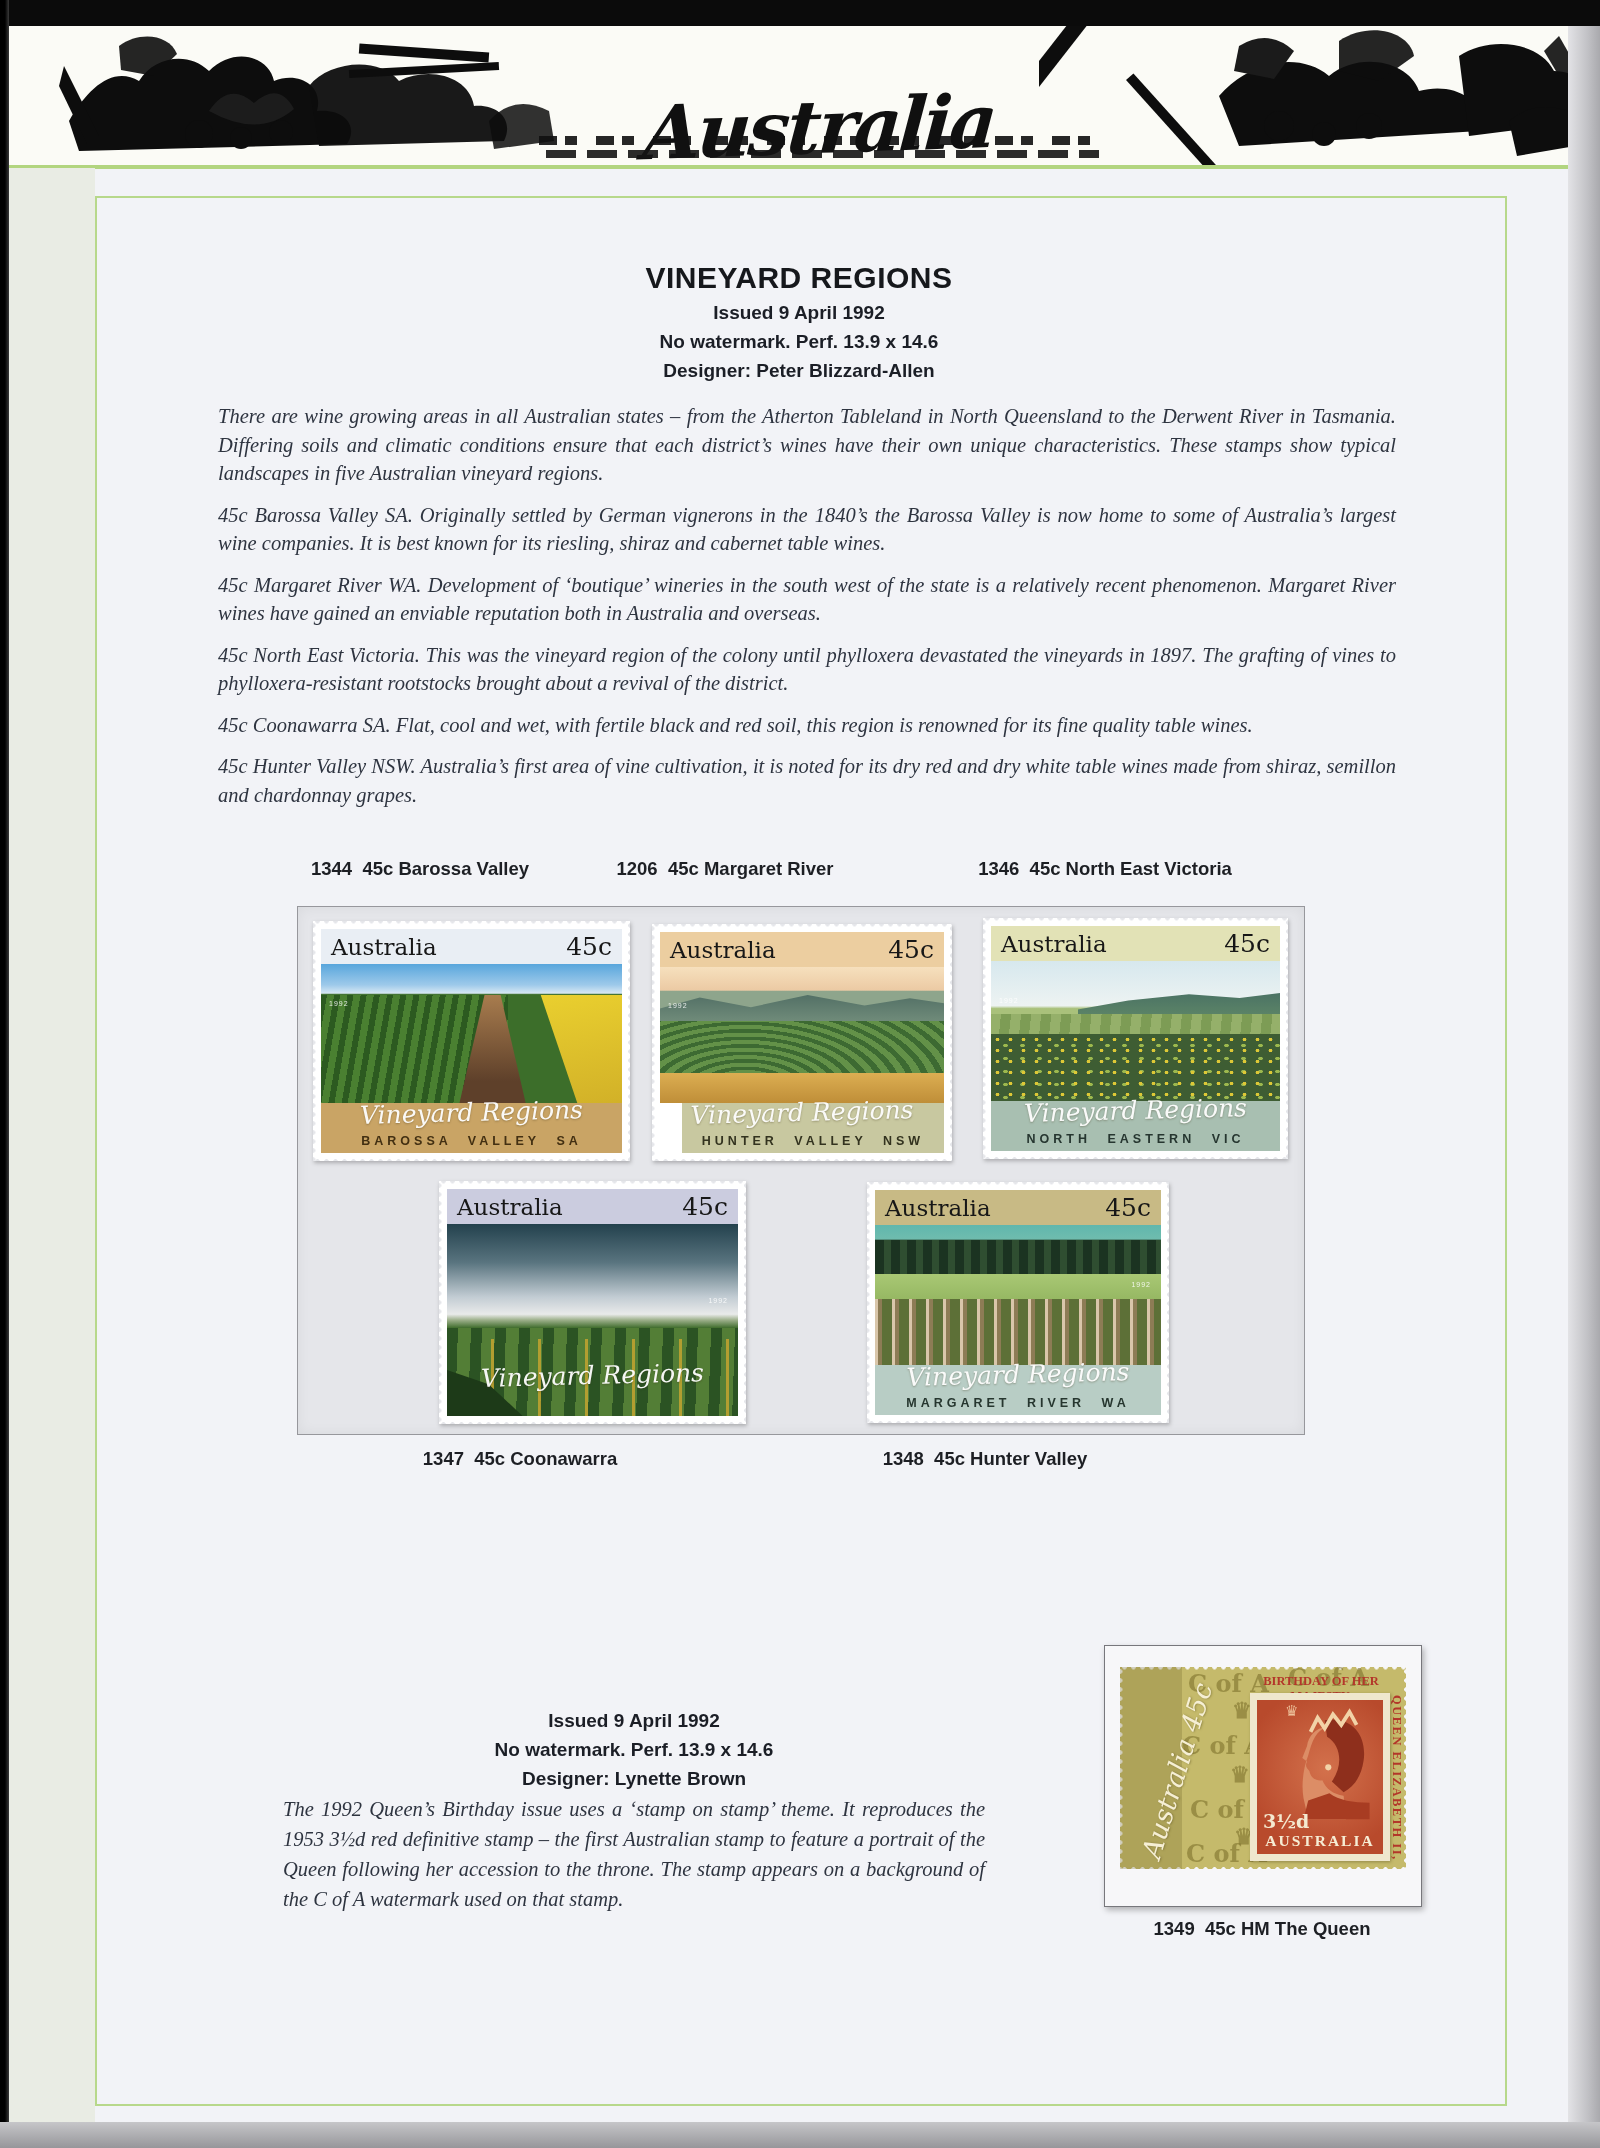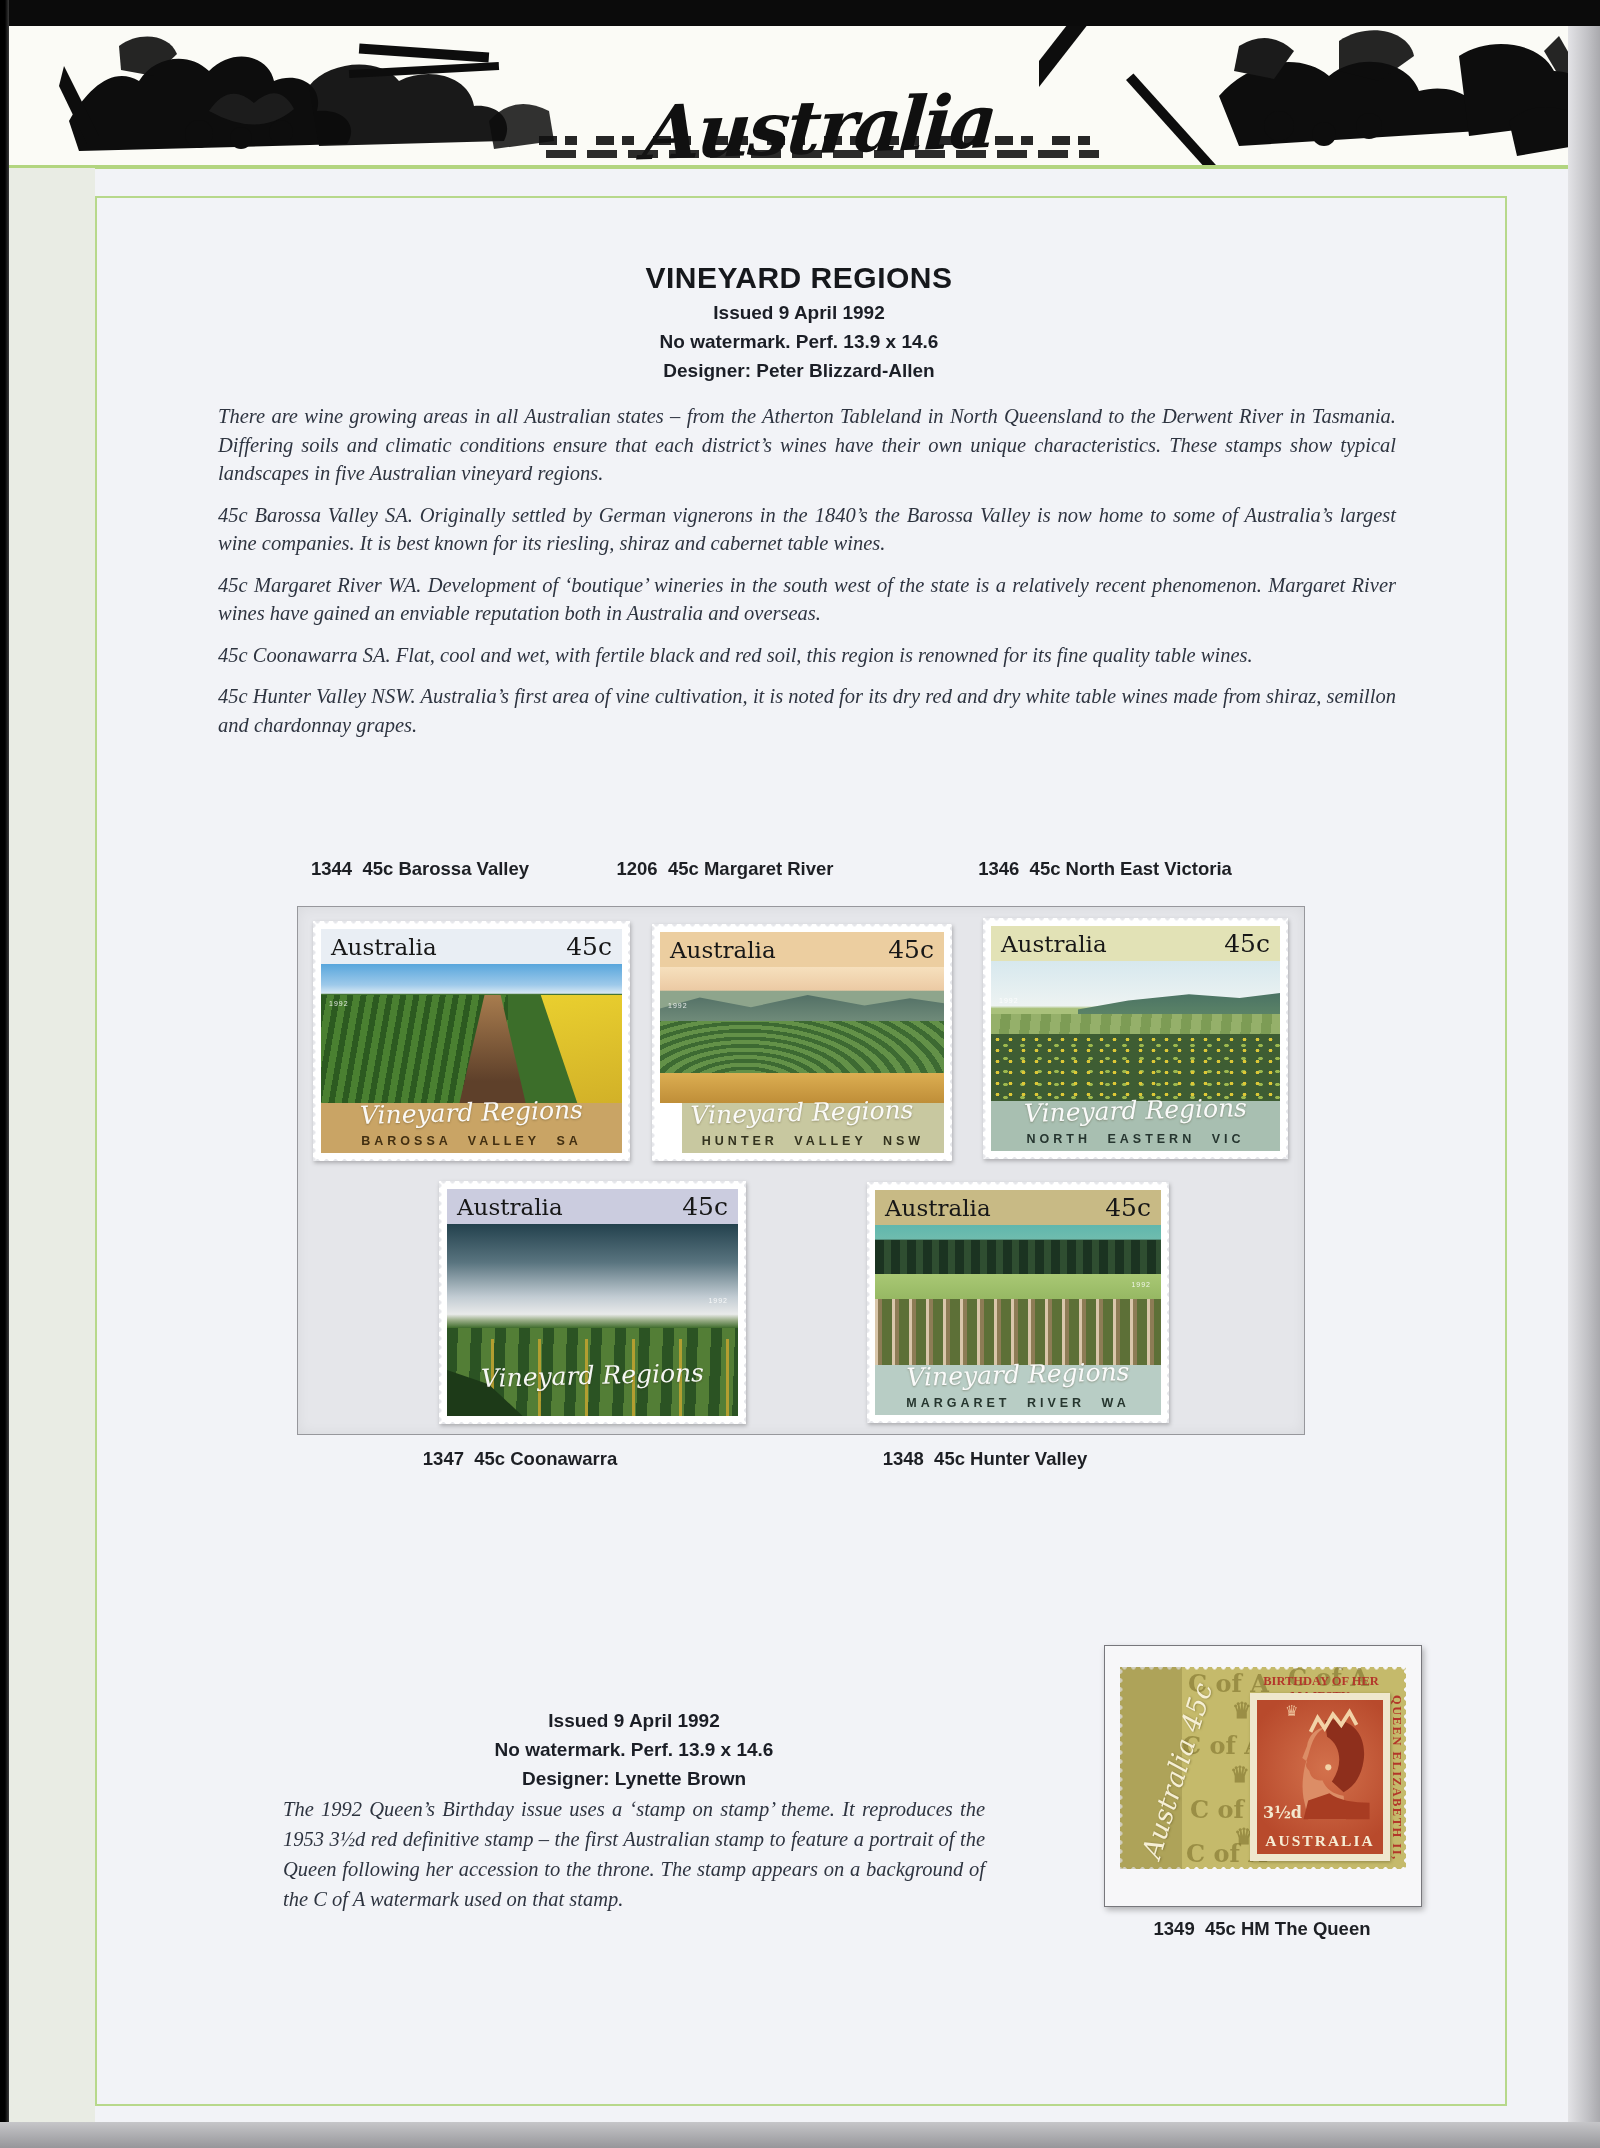--- a/index.html
+++ b/index.html
@@ -144,22 +144,22 @@
      font-family:"DejaVu Serif",serif;font-style:italic;font-size:27px;color:#f6efd4;
      transform:rotate(-73deg);text-shadow:0 1px 2px rgba(90,80,30,.5);}
   .qtop{position:absolute;left:118px;top:7px;width:166px;text-align:center;
      font-family:"Liberation Serif",serif;font-weight:bold;font-size:12.5px;color:#b3372a;}
   .qside{position:absolute;right:2px;top:28px;height:168px;writing-mode:vertical-rl;
      font-family:"Liberation Serif",serif;font-weight:bold;font-size:12.5px;letter-spacing:1.5px;color:#b3372a;}
   .qinner{position:absolute;left:130px;top:26px;width:140px;height:168px;background:#efe7cd;
      box-shadow:1px 1px 3px rgba(70,60,20,.4);padding:7px;box-sizing:border-box;}
   .qred{position:relative;width:100%;height:100%;background:radial-gradient(circle at 55% 45%,#d3714c,#b84a2c 75%);overflow:hidden;}
   .qred svg{position:absolute;left:4px;top:6px;}
-  .denom{position:absolute;left:6px;bottom:32px;font-family:"DejaVu Serif",serif;font-weight:bold;
-     font-size:16px;color:#f4e9cf;}
+  .denom{position:absolute;left:6px;bottom:22px;font-family:"DejaVu Serif",serif;font-weight:bold;
+     font-size:19px;color:#f4e9cf;}
   .qcountry{position:absolute;left:0;right:0;bottom:4px;text-align:center;
      font-family:"Liberation Serif",serif;font-weight:bold;font-size:15.5px;letter-spacing:2px;color:#f6ecd4;}
   .crown-glyph{position:absolute;left:28px;top:2px;font-size:15px;color:#eec39c;}
 </style>
 </head>
 <body>
 
 <div class="shot">
 
   <div class="top-black"></div>
@@ -211,20 +211,21 @@
   <div class="issue-block v-issue">
     <div>Issued 9 April 1992</div>
     <div>No watermark. Perf. 13.9 x 14.6</div>
     <div>Designer: Peter Blizzard-Allen</div>
   </div>
 
   <div class="paras">
     <p>There are wine growing areas in all Australian states – from the Atherton Tableland in North Queensland to the Derwent River in Tasmania. Differing soils and climatic conditions ensure that each district’s wines have their own unique characteristics. These stamps show typical landscapes in five Australian vineyard regions.</p>
     <p>45c Barossa Valley SA. Originally settled by German vignerons in the 1840’s the Barossa Valley is now home to some of Australia’s largest wine companies. It is best known for its riesling, shiraz and cabernet table wines.</p>
     <p>45c Margaret River WA. Development of ‘boutique’ wineries in the south west of the state is a relatively recent phenomenon. Margaret River wines have gained an enviable reputation both in Australia and overseas.</p>
+    <p>45c North East Victoria. This was the vineyard region of the colony until phylloxera devastated the vineyards in 1897. The grafting of vines to phylloxera-resistant rootstocks brought about a revival of the district.</p>
     <p>45c Coonawarra SA. Flat, cool and wet, with fertile black and red soil, this region is renowned for its fine quality table wines.</p>
     <p>45c Hunter Valley NSW. Australia’s first area of vine cultivation, it is noted for its dry red and dry white table wines made from shiraz, semillon and chardonnay grapes.</p>
   </div>
 
   <span class="cap" style="left:270px;top:858px;width:300px">1344  45c Barossa Valley</span>
   <span class="cap" style="left:575px;top:858px;width:300px">1206  45c Margaret River</span>
   <span class="cap" style="left:925px;top:858px;width:360px">1346  45c North East Victoria</span>
 
   <div class="panel"></div>
 

